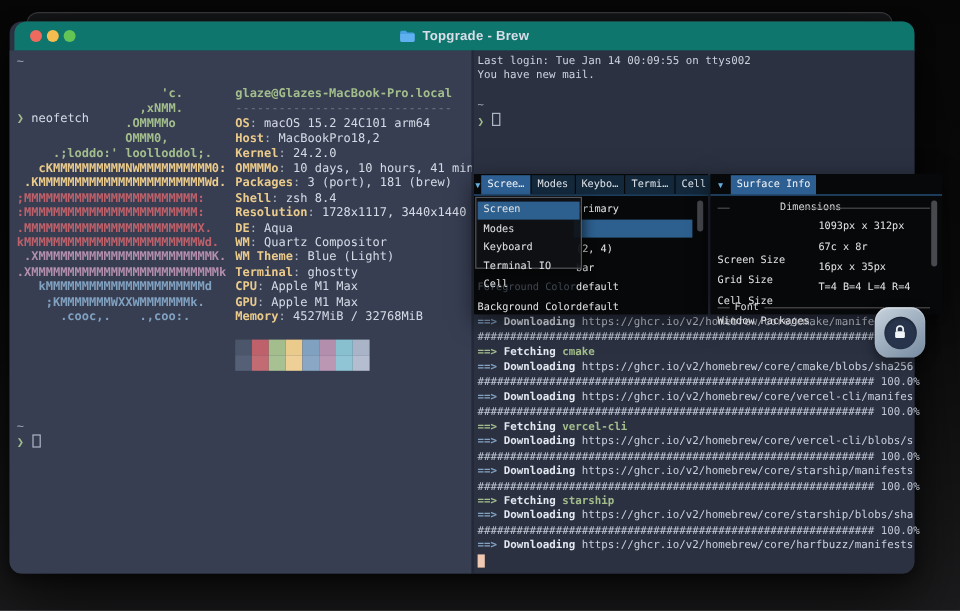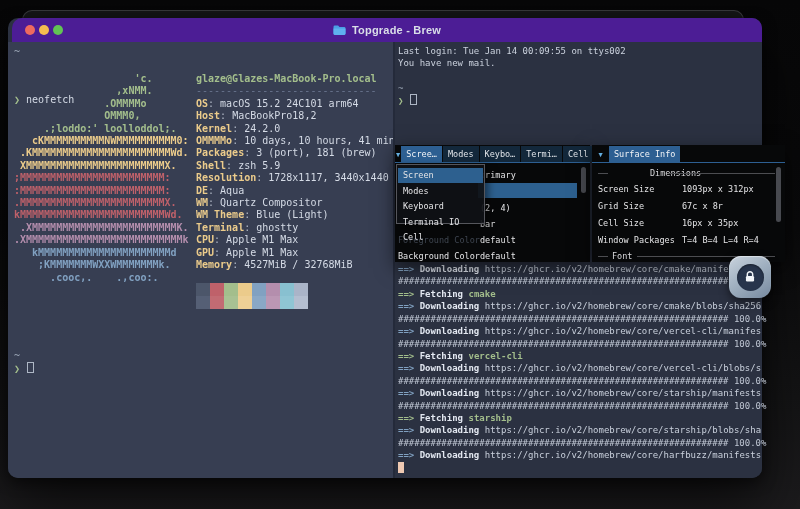--- a/index.html
+++ b/index.html
@@ -13,21 +13,21 @@
     border:1px solid #3b3c40;border-bottom:none;border-radius:10px 10px 0 0;
     background:#161719;
   }
   .main-window{
     position:absolute;left:8px;top:18px;width:754px;height:460px;
     border-radius:10px;background:#2b3141;
     box-shadow:0 25px 60px rgba(0,0,0,.65),0 4px 14px rgba(0,0,0,.5);
   }
   .titlebar{
     position:absolute;left:4px;top:0;right:0;height:24px;
-    background:#4c1d95;border-bottom:1px solid #222838;
+    background:#0f766e;border-bottom:1px solid #222838;
     border-radius:10px 10px 0 0;
   }
   .traffic{position:absolute;top:7px;width:10px;height:10px;border-radius:50%;}
   .title-wrap{
     position:absolute;left:0;right:0;top:0;height:24px;
     display:flex;align-items:center;justify-content:center;gap:6px;
   }
   .title-text{
     font-family:"Liberation Sans",sans-serif;font-size:11px;font-weight:700;
     color:#d9dee8;letter-spacing:.2px;
@@ -88,21 +88,21 @@
   .dim-label{position:absolute;white-space:pre;color:#3f4651;}
   .dropdown{
     position:absolute;left:1px;top:19px;width:89px;height:60px;
     background:rgba(15,17,21,.93);border:1px solid #55565c;box-sizing:border-box;
     box-shadow:3px 3px 8px rgba(0,0,0,.5);
   }
   .dd-item{position:absolute;left:1px;right:1px;height:15px;line-height:15px;padding-left:5px;color:#e4e4e6;white-space:pre;}
   .dd-item.selected{background:#2d608f;}
   .sep-line{position:absolute;height:1px;background:#4c4d51;}
   .sep-text{position:absolute;white-space:pre;color:#dadadd;}
-  .si-label{position:absolute;white-space:pre;color:#e4e4e6;}
+  .si-label{position:absolute;white-space:pre;color:#e4e4e6;margin-top:28px;}
   .si-value{position:absolute;white-space:pre;color:#e4e4e6;}
   
   .lock-overlay{
     position:absolute;left:729px;top:256px;width:42px;height:42px;border-radius:12px;
     background:linear-gradient(145deg,#c9d3dd 0%,#a2b2c2 45%,#76899f 100%);
     box-shadow:0 4px 10px rgba(0,0,0,.5), inset 0 1px 1px rgba(255,255,255,.5);
     display:flex;align-items:center;justify-content:center;
   }
   .lock-circle{
     width:27px;height:27px;border-radius:50%;background:#27344b;
@@ -133,41 +133,40 @@
     <div class="tl" style="left:6px;top:4px;"><span class="tilde">~</span></div>
     <div class="tl" style="left:6px;top:16px;margin-top:36px;"><span class="prompt-char">❯</span><span> </span><span>neofetch</span></div>
     <div class="ascii-wrap">
         <div class="ascii-line" style="color: rgb(163, 190, 140);">                    'c.</div>
         <div class="ascii-line" style="color: rgb(163, 190, 140);">                 ,xNMM.</div>
         <div class="ascii-line" style="color: rgb(163, 190, 140);">               .OMMMMo</div>
         <div class="ascii-line" style="color: rgb(163, 190, 140);">               OMMM0,</div>
         <div class="ascii-line" style="color: rgb(163, 190, 140);">     .;loddo:' loolloddol;.</div>
         <div class="ascii-line" style="color: rgb(235, 203, 139);">   cKMMMMMMMMMMNWMMMMMMMMMM0:</div>
         <div class="ascii-line" style="color: rgb(235, 203, 139);"> .KMMMMMMMMMMMMMMMMMMMMMMMWd.</div>
-        <div class="ascii-line" style="color: rgb(235, 203, 139);"> XMMMMMMMMMMMMMMMMMMMMMMMX.</div>
         <div class="ascii-line" style="color: rgb(191, 97, 106);">;MMMMMMMMMMMMMMMMMMMMMMMM:</div>
         <div class="ascii-line" style="color: rgb(191, 97, 106);">:MMMMMMMMMMMMMMMMMMMMMMMM:</div>
         <div class="ascii-line" style="color: rgb(191, 97, 106);">.MMMMMMMMMMMMMMMMMMMMMMMMX.</div>
         <div class="ascii-line" style="color: rgb(191, 97, 106);">kMMMMMMMMMMMMMMMMMMMMMMMMWd.</div>
         <div class="ascii-line" style="color: rgb(180, 142, 173);"> .XMMMMMMMMMMMMMMMMMMMMMMMMK.</div>
         <div class="ascii-line" style="color: rgb(180, 142, 173);">.XMMMMMMMMMMMMMMMMMMMMMMMMMMk</div>
         <div class="ascii-line" style="color: rgb(129, 161, 193);">   kMMMMMMMMMMMMMMMMMMMMMMd</div>
         <div class="ascii-line" style="color: rgb(129, 161, 193);">    ;KMMMMMMMWXXWMMMMMMMk.</div>
         <div class="ascii-line" style="color: rgb(129, 161, 193);">      .cooc,.    .,coo:.</div>
       </div>
     <div class="info-wrap">
       <div class="info-line" style="color:#a3be8c;font-weight:700;">glaze@Glazes-MacBook-Pro.local</div>
       <div class="info-line" style="color:#6b7690;">------------------------------</div>
       <div id="info-rows">
           <div class="info-line"><span class="info-label">OS</span><span class="info-colon">: </span><span class="info-value">macOS 15.2 24C101 arm64</span></div>
           <div class="info-line"><span class="info-label">Host</span><span class="info-colon">: </span><span class="info-value">MacBookPro18,2</span></div>
           <div class="info-line"><span class="info-label">Kernel</span><span class="info-colon">: </span><span class="info-value">24.2.0</span></div>
           <div class="info-line"><span class="info-label">OMMMMo</span><span class="info-colon">: </span><span class="info-value">10 days, 10 hours, 41 min</span></div>
           <div class="info-line"><span class="info-label">Packages</span><span class="info-colon">: </span><span class="info-value">3 (port), 181 (brew)</span></div>
-          <div class="info-line"><span class="info-label">Shell</span><span class="info-colon">: </span><span class="info-value">zsh 5.9</span></div>
+          <div class="info-line"><span class="info-label">Shell</span><span class="info-colon">: </span><span class="info-value">zsh 8.4</span></div>
           <div class="info-line"><span class="info-label">Resolution</span><span class="info-colon">: </span><span class="info-value">1728x1117, 3440x1440</span></div>
           <div class="info-line"><span class="info-label">DE</span><span class="info-colon">: </span><span class="info-value">Aqua</span></div>
           <div class="info-line"><span class="info-label">WM</span><span class="info-colon">: </span><span class="info-value">Quartz Compositor</span></div>
           <div class="info-line"><span class="info-label">WM Theme</span><span class="info-colon">: </span><span class="info-value">Blue (Light)</span></div>
           <div class="info-line"><span class="info-label">Terminal</span><span class="info-colon">: </span><span class="info-value">ghostty</span></div>
           <div class="info-line"><span class="info-label">CPU</span><span class="info-colon">: </span><span class="info-value">Apple M1 Max</span></div>
           <div class="info-line"><span class="info-label">GPU</span><span class="info-colon">: </span><span class="info-value">Apple M1 Max</span></div>
           <div class="info-line"><span class="info-label">Memory</span><span class="info-colon">: </span><span class="info-value">4527MiB / 32768MiB</span></div>
         </div>
     </div>

